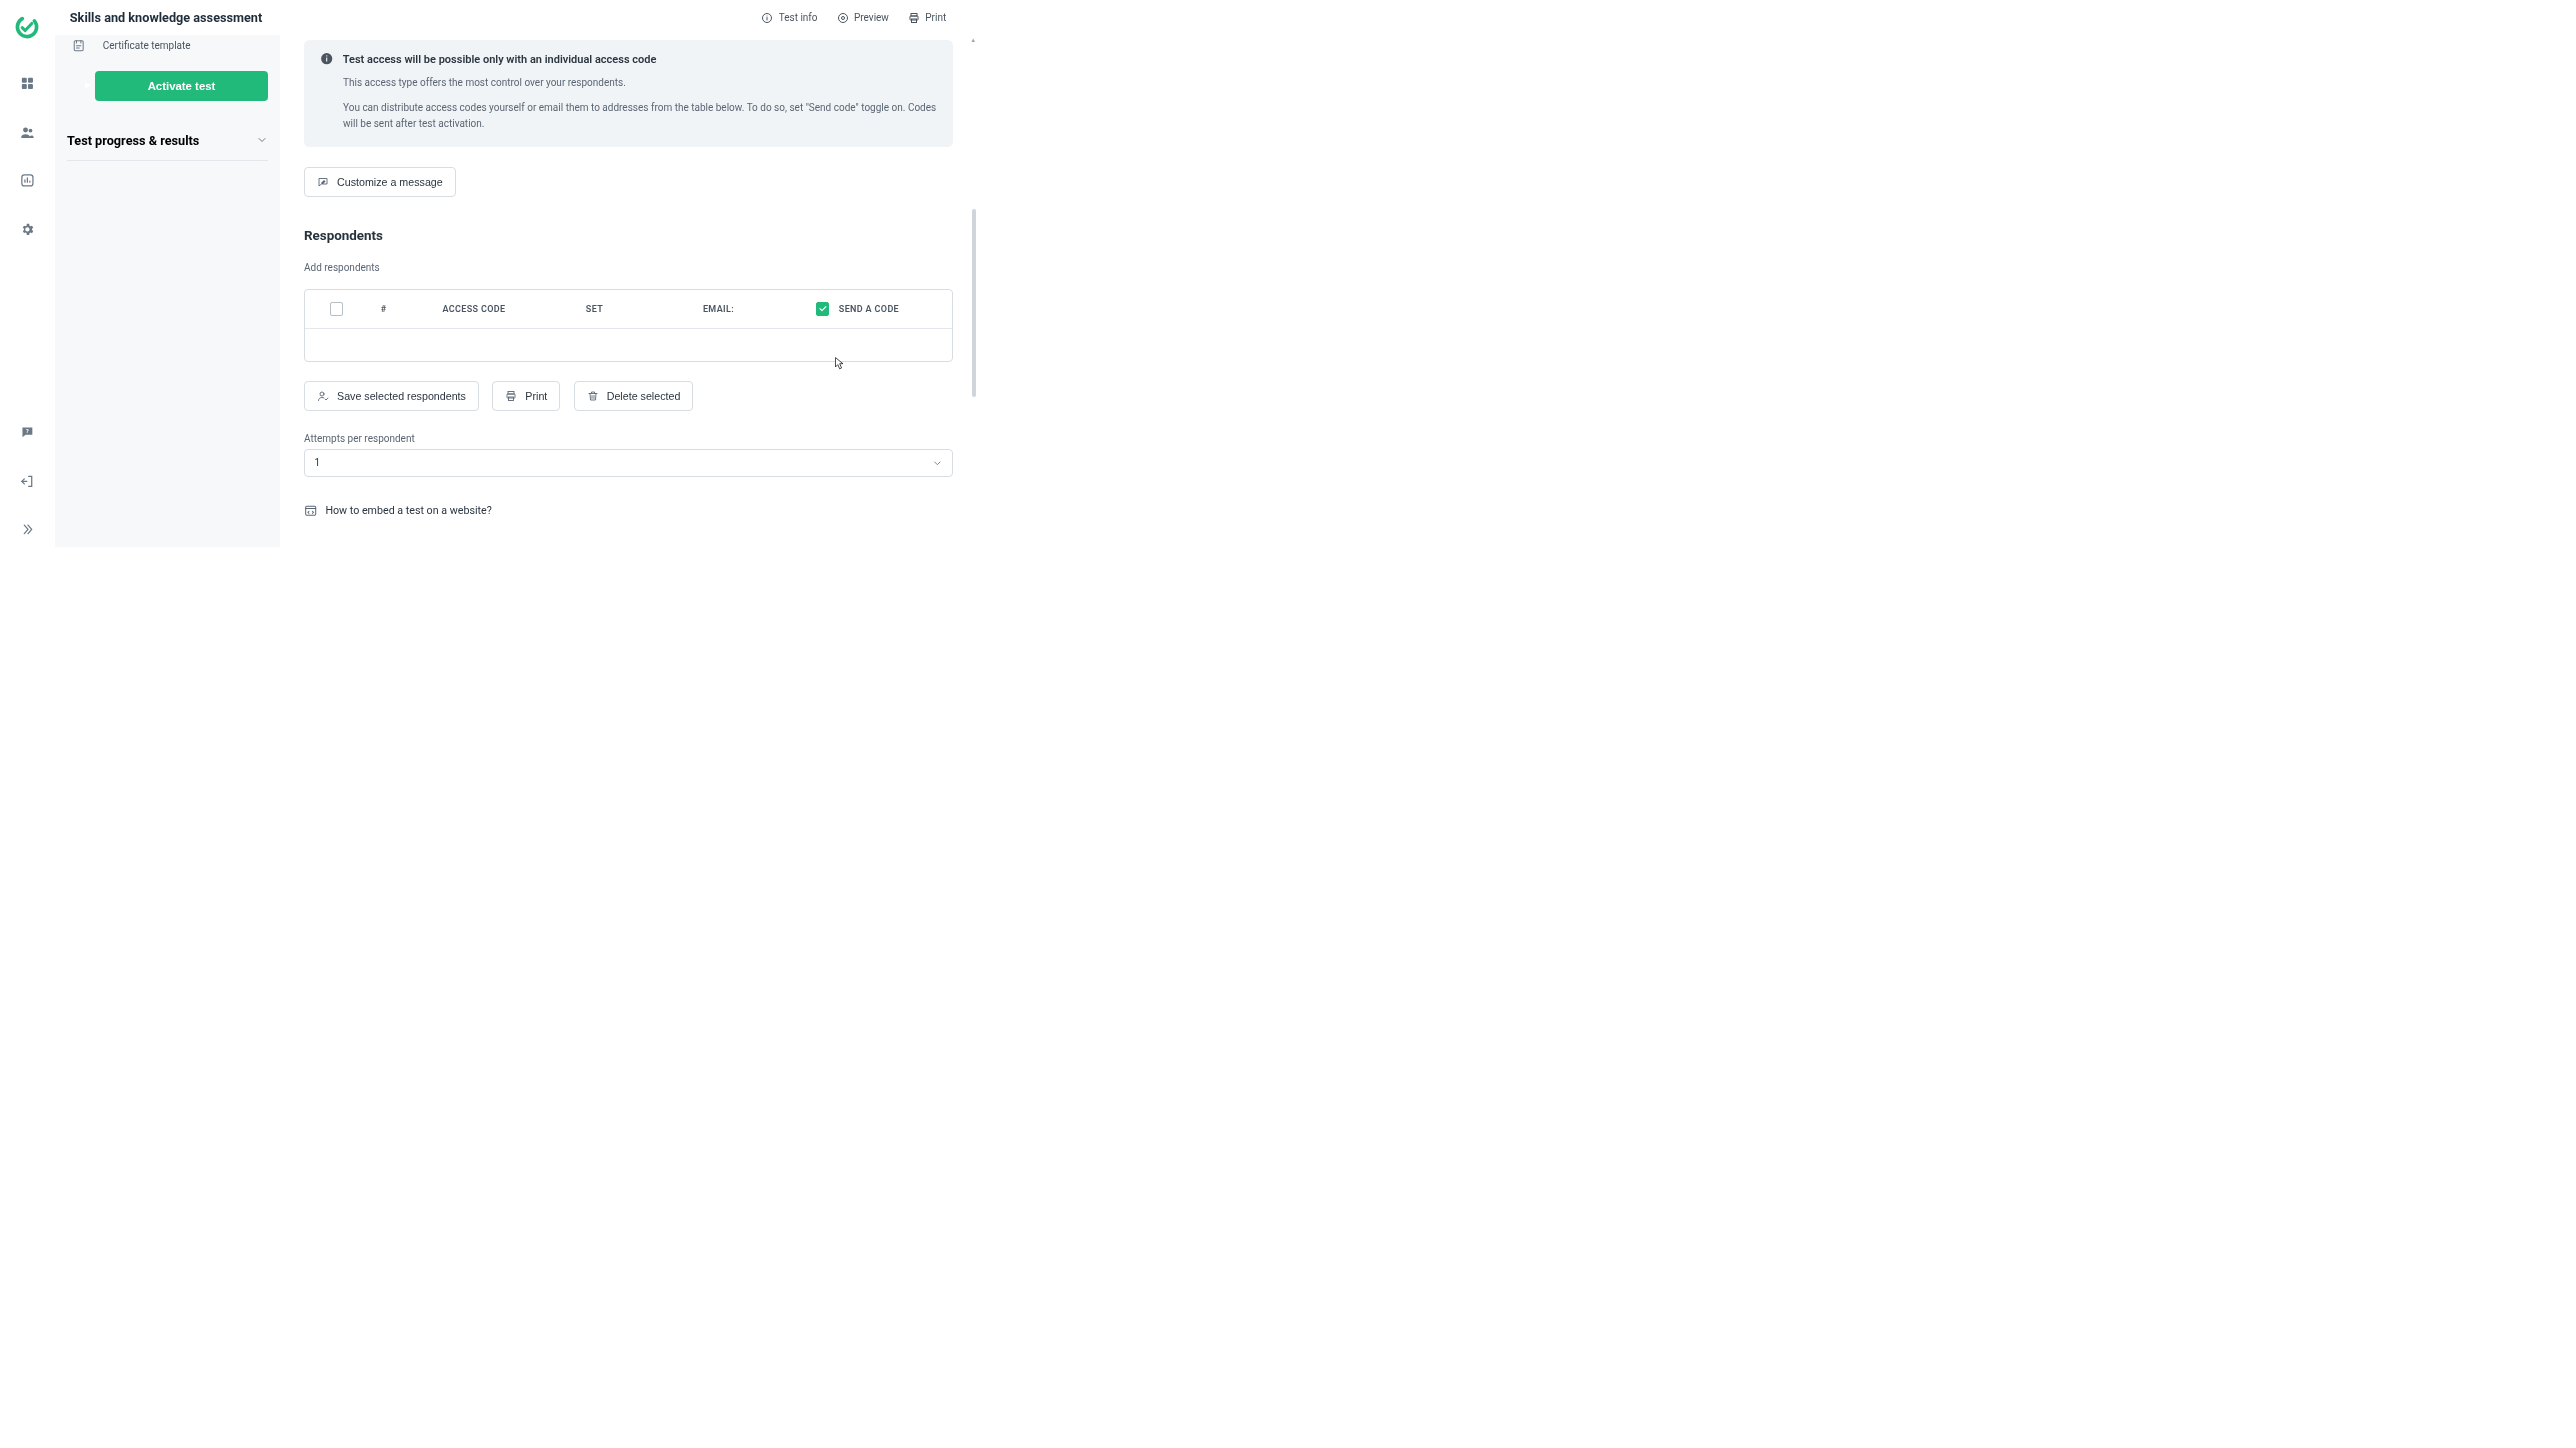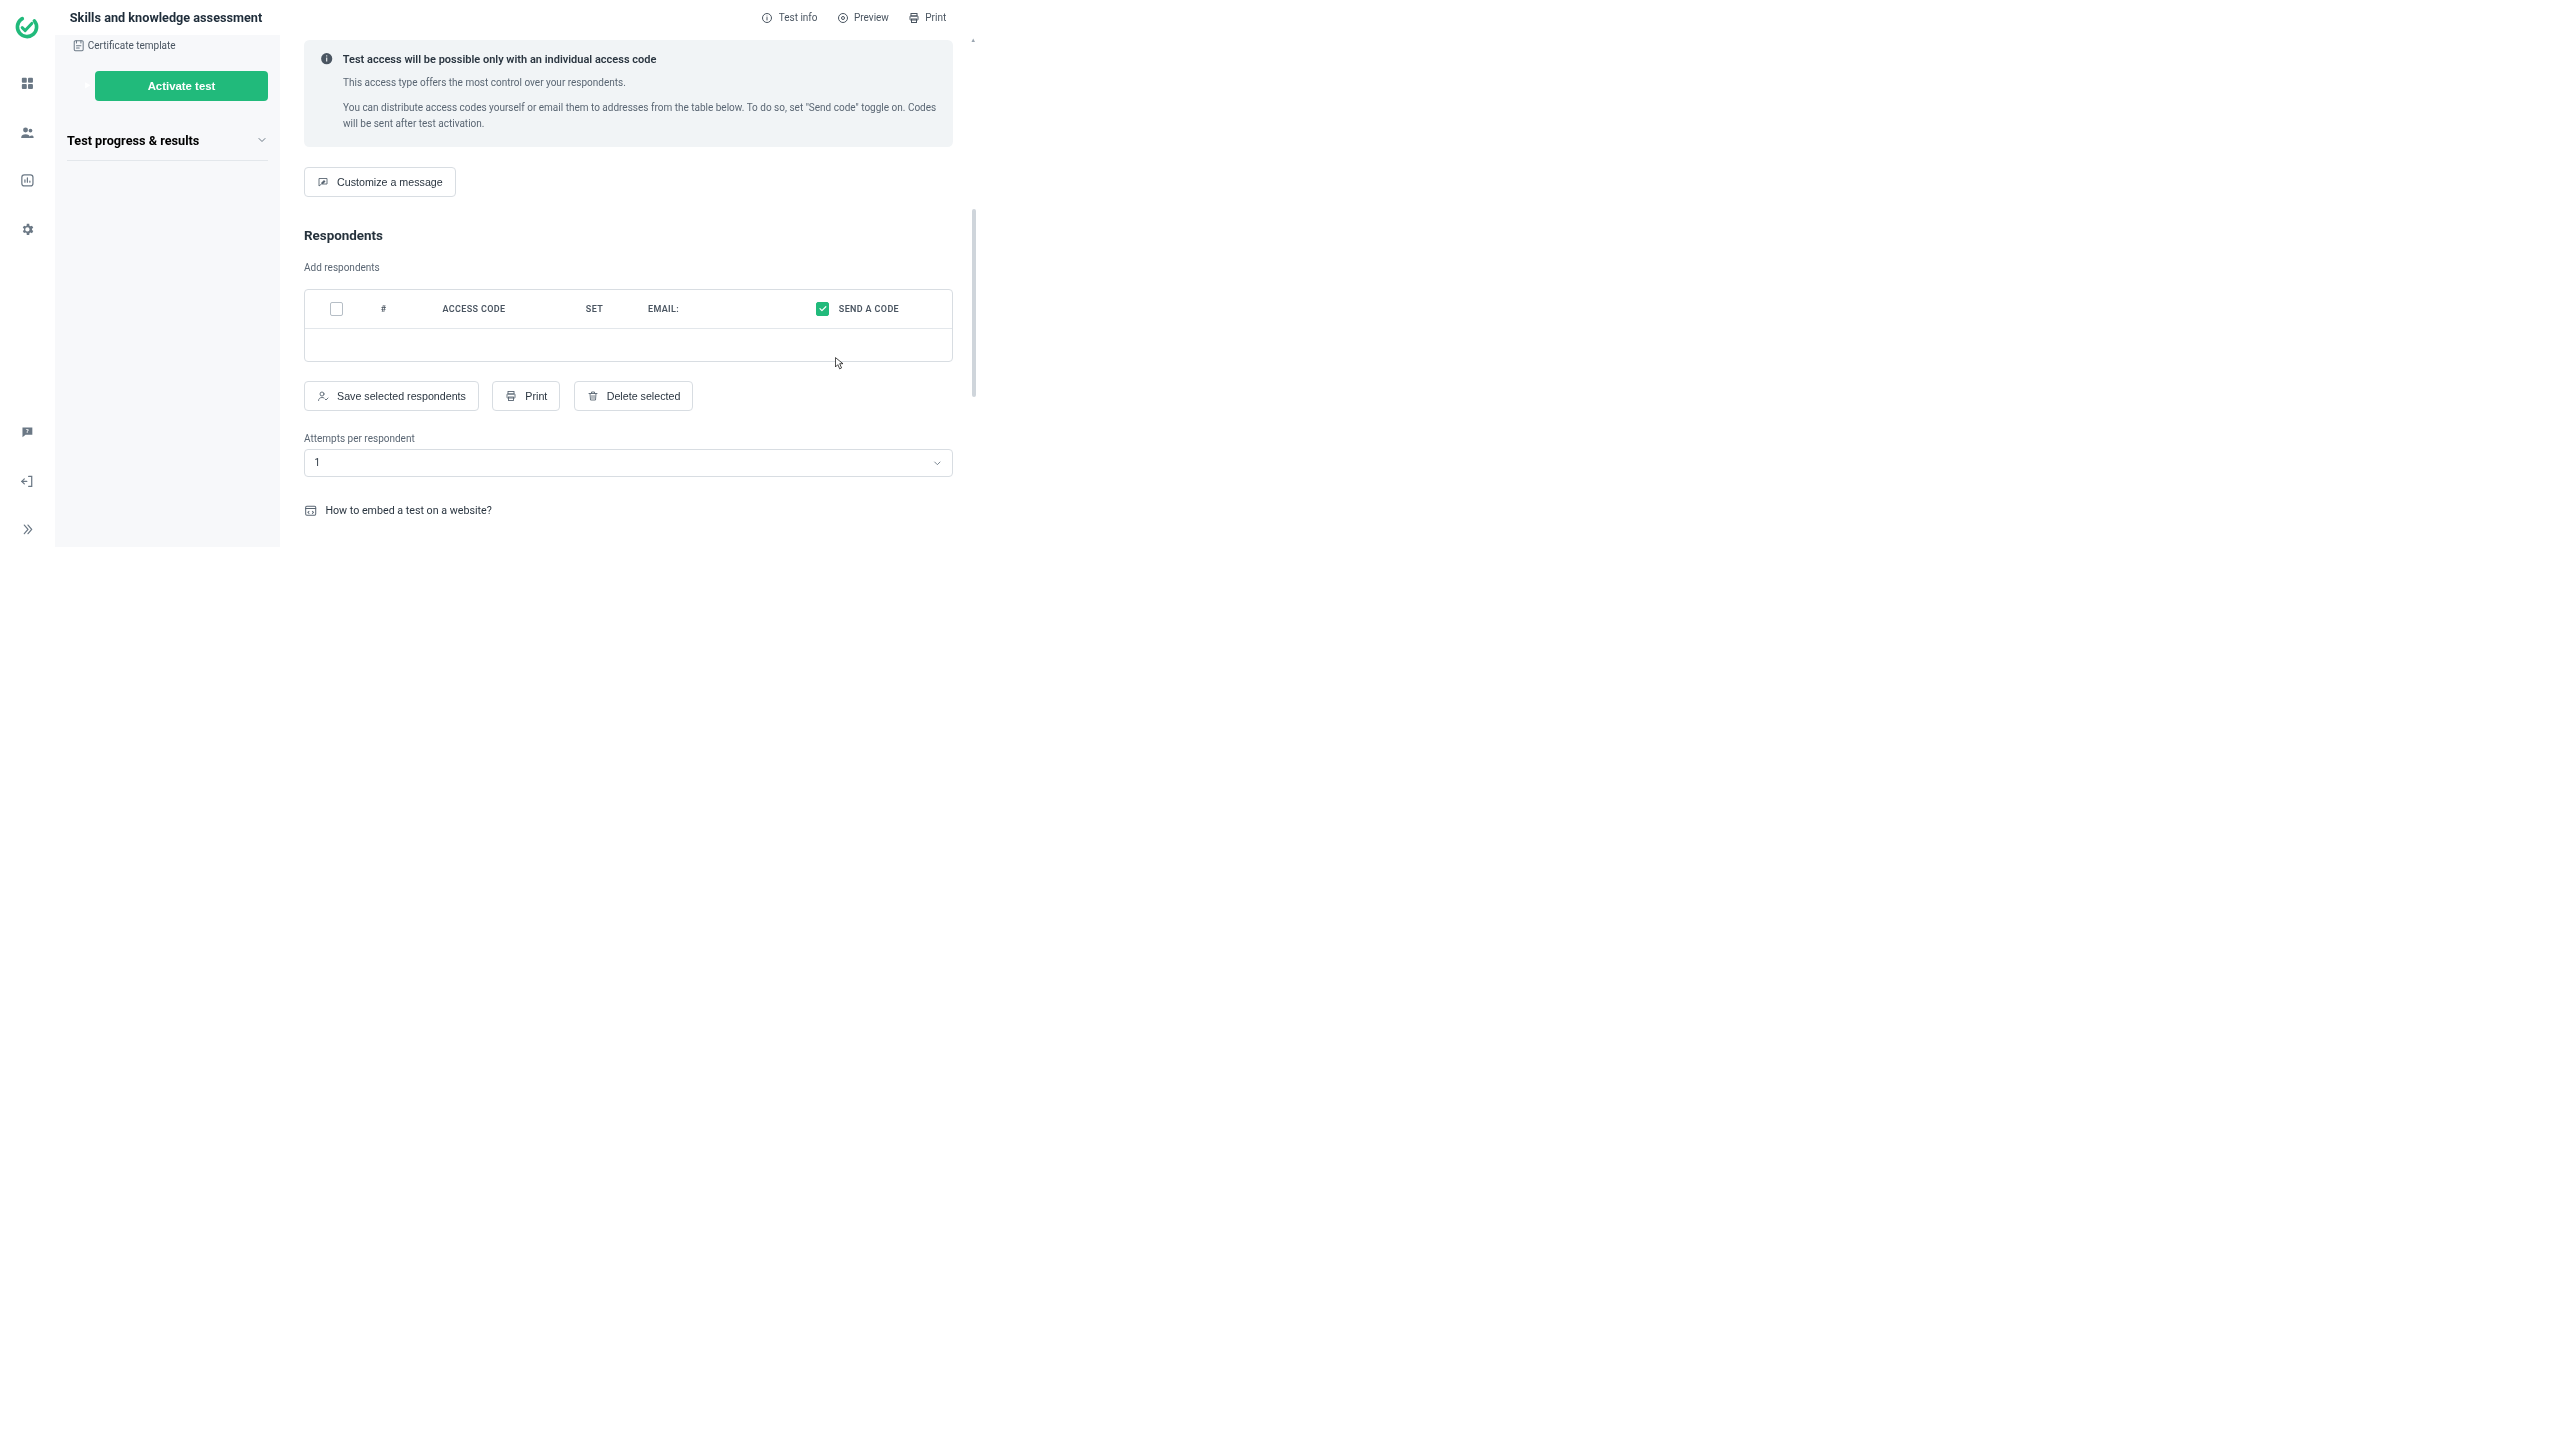--- a/index.html
+++ b/index.html
@@ -55,21 +55,21 @@
 
   
   .sidebar {
     position: absolute;
     left: 55px; top: 35px; bottom: 0;
     width: 225px;
     background: #f7f8fa;
     padding: 0 12px;
   }
   .sidebar-row {
-    display: flex; align-items: center; gap: 2px;
+    display: flex; align-items: center; gap: 17px;
     padding: 4px 5.4px;
     color: #4a5561;
     font-size: 10px;
     cursor: pointer;
   }
   .sidebar-row svg { width: 13.4px; height: 13.4px; color: #6b7885; }
   .activate-btn {
     margin-top: 14.8px;
     width: 100%;
     height: 29.5px;
@@ -163,21 +163,21 @@
     padding: 0 8px;
     font-size: 9px;
     letter-spacing: 0.04em;
     font-weight: 600;
     color: #4a5561;
   }
   .col-cb { width: 47px; display:flex; justify-content:center; }
   .col-idx { width: 47px; text-align:center; }
   .col-code { width: 134px; text-align:center; }
   .col-set { width: 107px; text-align:center; }
-  .col-email { width: 141px; }
+  .col-email { width: 141px; text-align:center; }
   .col-send { flex:1; display:flex; align-items:center; gap:9.4px; padding-left: 27px; }
   .cb {
     width: 13.4px; height: 13.4px;
     border: 1.3px solid #b6bec6;
     border-radius: 2px;
     background: #fff;
     cursor: pointer;
   }
   .cb.checked {
     background: #21ba7b;

